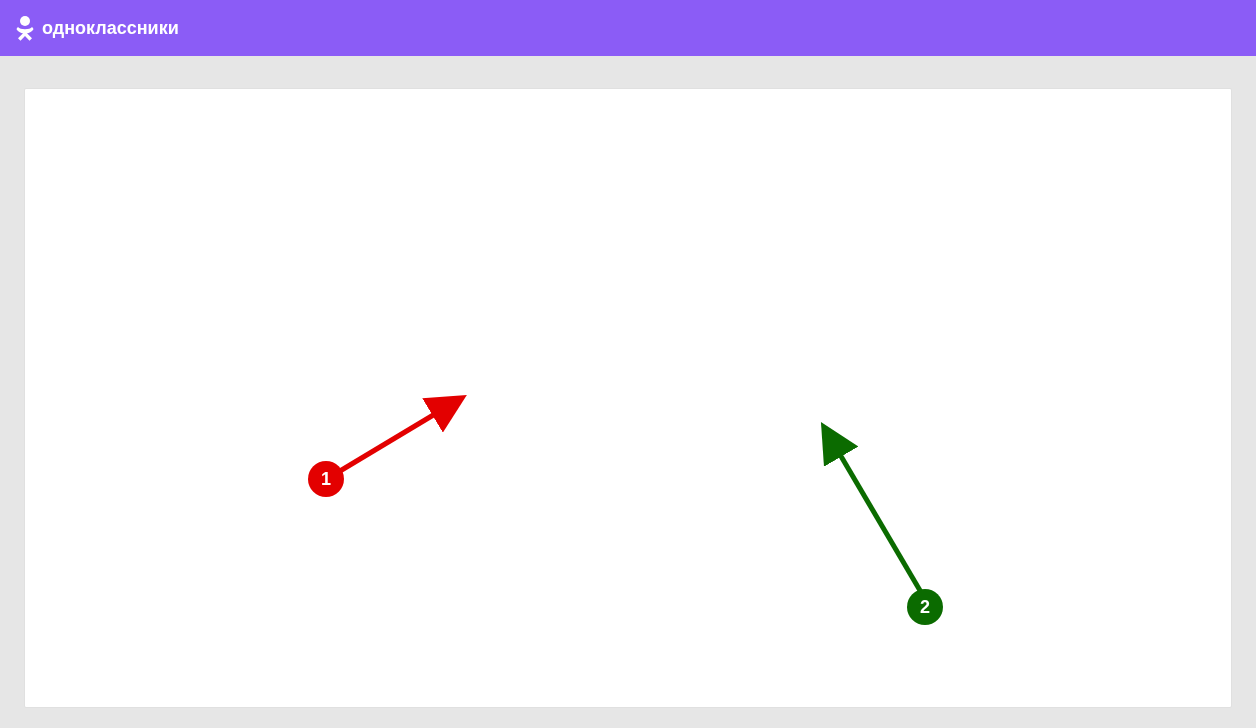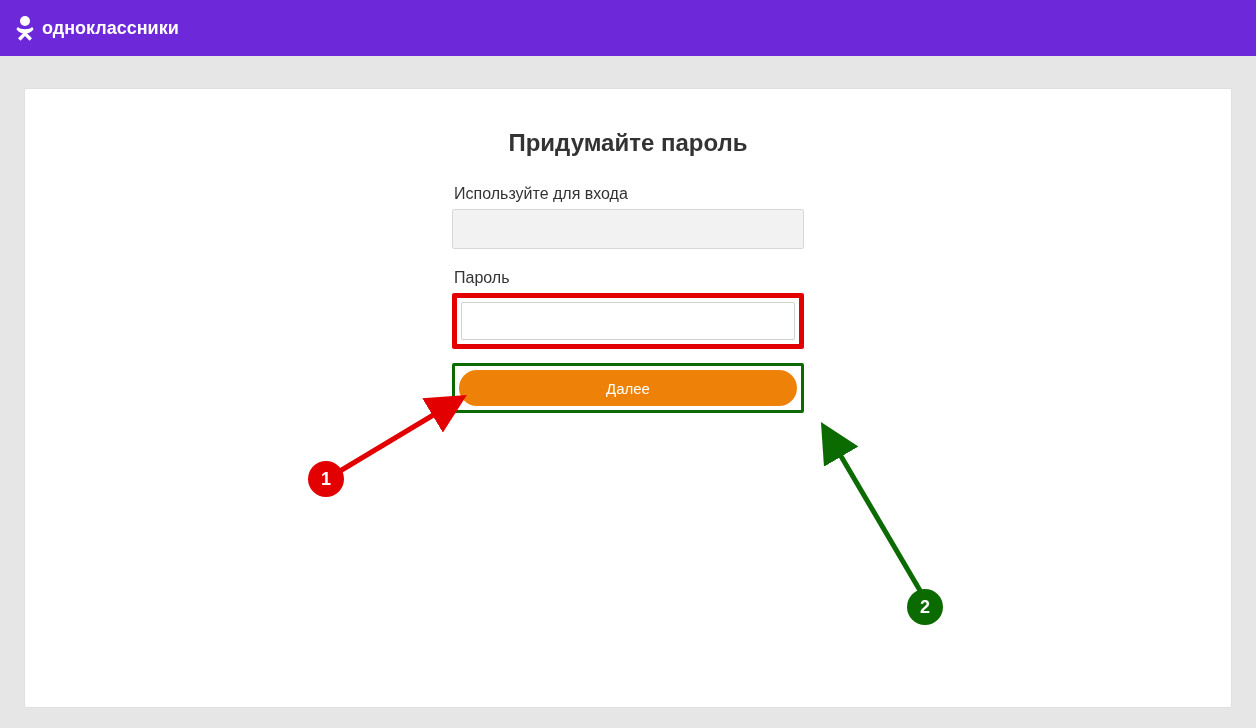--- a/index.html
+++ b/index.html
@@ -1,16 +1,16 @@
 <!DOCTYPE html>
 <html><head>
 <meta charset="utf-8">
 <style>
   html,body{margin:0;padding:0;width:1256px;height:728px;background:#e6e6e6;font-family:Arial,Helvetica,sans-serif;}
-  .header{height:56px;background:#6d28d9;display:flex;align-items:center;padding:0 14px;box-sizing:border-box;}
+  .header{height:56px;background:#8b5cf6;display:flex;align-items:center;padding:0 14px;box-sizing:border-box;}
   .logo{display:flex;align-items:center;gap:6px;color:#fff;font-size:18px;font-weight:bold;}
   .logo svg{display:block;}
   .page{background:#e6e6e6;padding:32px 24px 0 24px;}
   .card{background:#fff;border:1px solid #e0e0e0;border-radius:2px;min-height:620px;padding:40px 0 0 0;box-sizing:border-box;position:relative;}
   .form-wrap{width:352px;margin:0 auto;position:relative;}
   .title{font-size:24px;font-weight:bold;color:#333;text-align:center;margin:0 0 28px 0;}
   .label{font-size:16px;color:#333;margin:0 0 6px 2px;}
   .field{width:100%;height:40px;border:1px solid #d8d8d8;background:#f2f2f2;border-radius:2px;box-sizing:border-box;padding:0 12px;font-size:15px;color:#333;}
   .gap{height:20px;}
   .pw-box{border:5px solid #e30000;padding:4px;border-radius:2px;}
@@ -36,38 +36,20 @@
         </g>
       </svg>
     </span>
     <span>одноклассники</span>
   </div>
 </div>
 
 <div class="page">
   <div class="card">
 
-    <div class="form-wrap">
-      <h1 class="title">Придумайте пароль</h1>
-
-      <div class="label">Используйте для входа</div>
-      <input class="field" type="text" readonly="" value="" style="">
-
-      <div class="gap"></div>
-
-      <div class="label">Пароль</div>
-
-      <div class="pw-box">
-        <input class="pw-input" type="password" value="" style="">
-      </div>
-
-      <div class="btn-box">
-        <button class="next-btn">Далее</button>
-      </div>
-    </div>
 
     <div class="annot" style="left:265px;top:280px;width:200px;height:120px;">
       <svg width="200" height="120">
         <defs>
           <marker id="ah-red" viewBox="0 0 10 10" refX="8" refY="5" markerWidth="8" markerHeight="8" orient="auto">
             <path d="M0 0 L10 5 L0 10 Z" fill="#e30000"></path>
           </marker>
         </defs>
         <line x1="40" y1="108" x2="170" y2="30" stroke="#e30000" stroke-width="5" marker-end="url(#ah-red)"></line>
       </svg>

